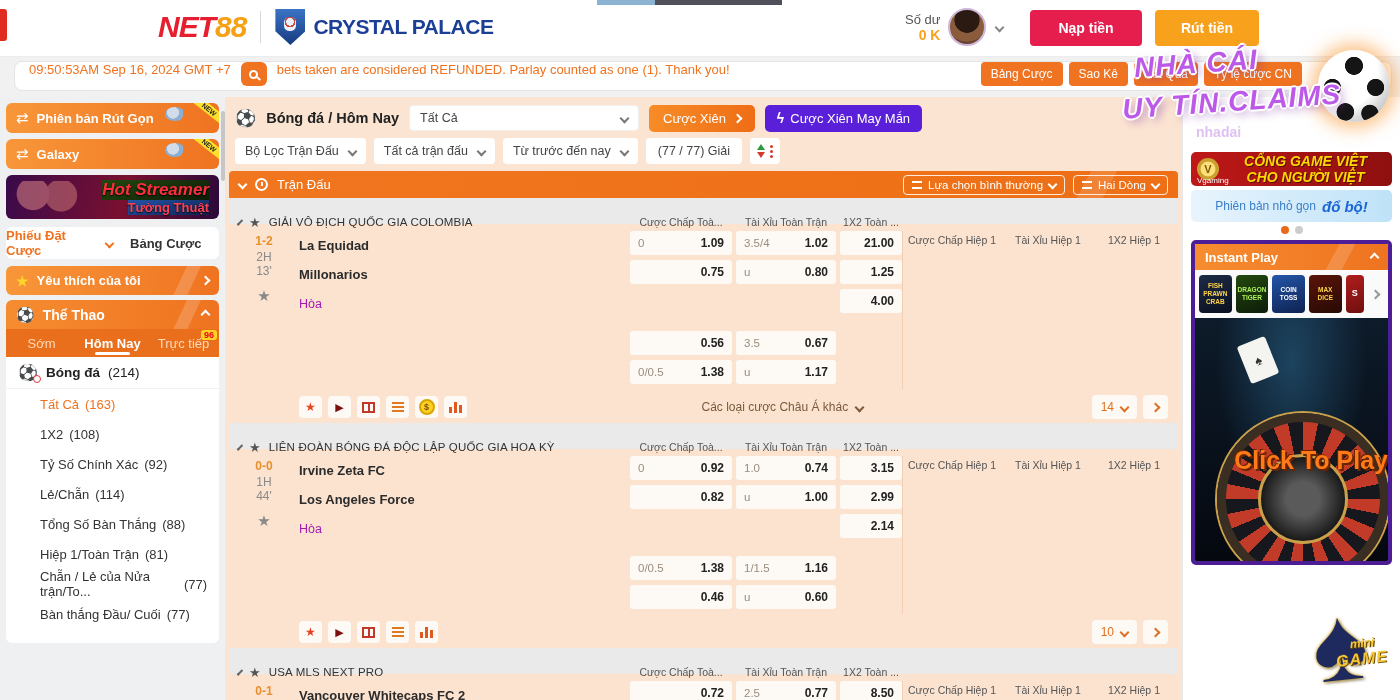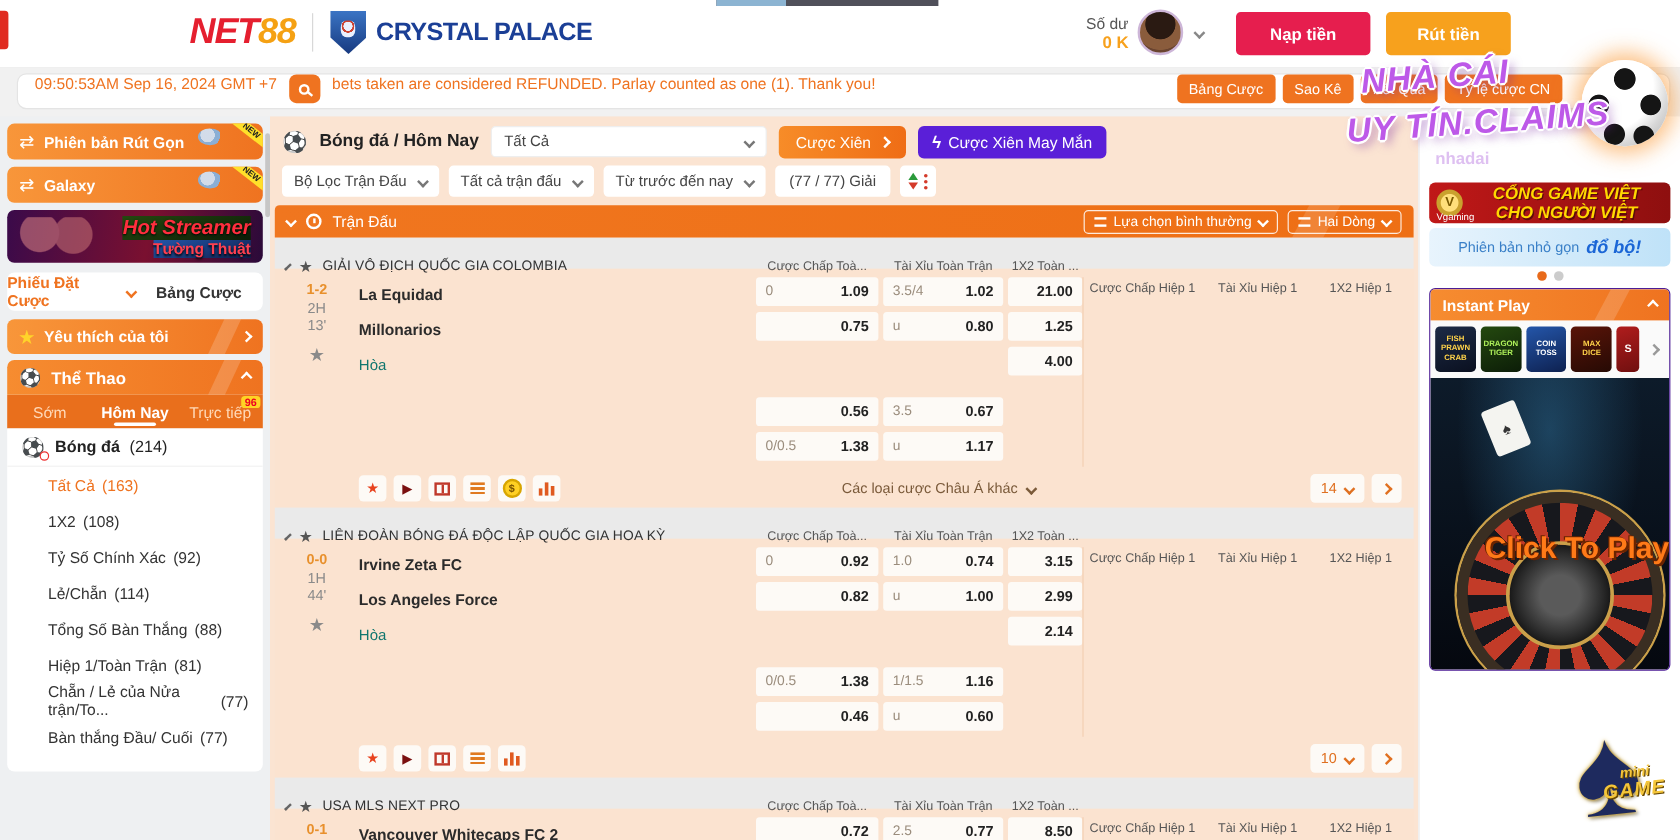--- a/index.html
+++ b/index.html
@@ -149,21 +149,21 @@
   .head-cols.h1c { grid-template-columns:100px 88px 80px; gap:2px;margin-top:36px; }
   .hcol { font-size:10.5px; color:#555; text-align:center; white-space:nowrap; overflow:hidden; }
 
   .match { display:grid; grid-template-columns:70px 1fr 272px 276px; padding:7px 0 0 0; background:#fbe3d0; }
   .m-info { display:flex; flex-direction:column; align-items:center; gap:2px; padding-top:3px; }
   .m-score { color:#e8902c; font-size:12px; font-weight:bold; }
   .m-time { color:#8a8a8a; font-size:12px; line-height:1.2; text-align:center; }
   .m-star { color:#8a8a8a; font-size:15px; margin-top:6px; }
   .m-teams { display:flex; flex-direction:column; }
   .m-teams .tname { height:29px; font-size:13px; font-weight:bold; color:#2b2b2b; display:flex; align-items:center; }
-  .m-teams .tdraw { height:29px; font-size:12.5px; color:#0f766e; display:flex; align-items:center; }
+  .m-teams .tdraw { height:29px; font-size:12.5px; color:#a21caf; display:flex; align-items:center; }
   .odds-block { display:flex; flex-direction:column; }
   .odds-row { display:grid; grid-template-columns:102px 100px 62px; gap:4px; height:24px; margin-bottom:5px; }
   .blk-gap { height:13px; }
   .odds-cell { background:#fdfaf6; border-radius:3px; display:flex; align-items:center; justify-content:space-between; padding:0 8px; }
   .odds-cell.empty { background:transparent; }
   .odds-cell .hdp { font-size:11.5px; color:#9a8c7c; }
   .odds-cell .val { font-size:12px; font-weight:bold; color:#222; margin-left:auto; }
   .h1-zone { border-left:1px solid #f2cfb4; }
   .m-foot { grid-column:1 / 5; height:32px; display:flex; align-items:center; padding-left:70px; margin-top:2px; }
   .ficon { width:23px; height:22px; background:#fdfaf6; border-radius:4px; margin-right:6px;
@@ -193,21 +193,21 @@
   .vg-brand { position:absolute; left:6px; bottom:1px; color:#fff; font-size:8px; }
   .vg-text { flex:1; text-align:center; color:#ffd800; font-size:14px; font-weight:bold; font-style:italic;
     line-height:1.15; text-shadow:1px 1px 0 #5a0a0a; }
   .banner-mini { height:32px; border-radius:5px; background:linear-gradient(90deg,#e8f4fd,#bfe2f8); display:flex;
     align-items:center; justify-content:center; gap:6px; margin-bottom:4px; }
   .banner-mini .b1 { color:#3a80c8; font-size:12px; }
   .banner-mini .b2 { color:#1b66d6; font-size:15px; font-weight:bold; font-style:italic; }
   .dots-row { display:flex; justify-content:center; gap:6px; margin-bottom:6px; }
   .dot { width:8px; height:8px; border-radius:50%; background:#ccc; }
   .dot.active { background:#e86a1a; }
-  .instant { border:1px solid #4c1d95; border-radius:5px; overflow:hidden; }
+  .instant { border:4px solid #4c1d95; border-radius:5px; overflow:hidden; }
   .instant-head { height:26px; background:linear-gradient(90deg,#f68c30,#ef7320); color:#fff; font-size:13px;
     font-weight:bold; display:flex; align-items:center; justify-content:space-between; padding:0 10px; position:relative; overflow:hidden; }
   .instant-head::after { content:""; position:absolute; right:40px; top:-8px; width:16px; height:44px; background:rgba(255,255,255,.16); transform:skewX(-28deg); }
   .thumbs { display:flex; gap:4px; padding:5px 4px; align-items:center; background:#fafafa; }
   .thumb { width:36px; height:38px; border-radius:4px; display:flex; align-items:center; justify-content:center;
     text-align:center; font-size:6.5px; font-weight:bold; color:#ffd34a; line-height:1.25; overflow:hidden; padding:2px; }
   .t0 { background:linear-gradient(160deg,#1d2b46,#0a1020); }
   .t1 { background:linear-gradient(160deg,#24490f,#0c1d08); color:#aef05a; }
   .t2 { background:linear-gradient(160deg,#2456aa,#0e2150); color:#fff; }
   .t3 { background:linear-gradient(160deg,#5a1408,#260a04); }

